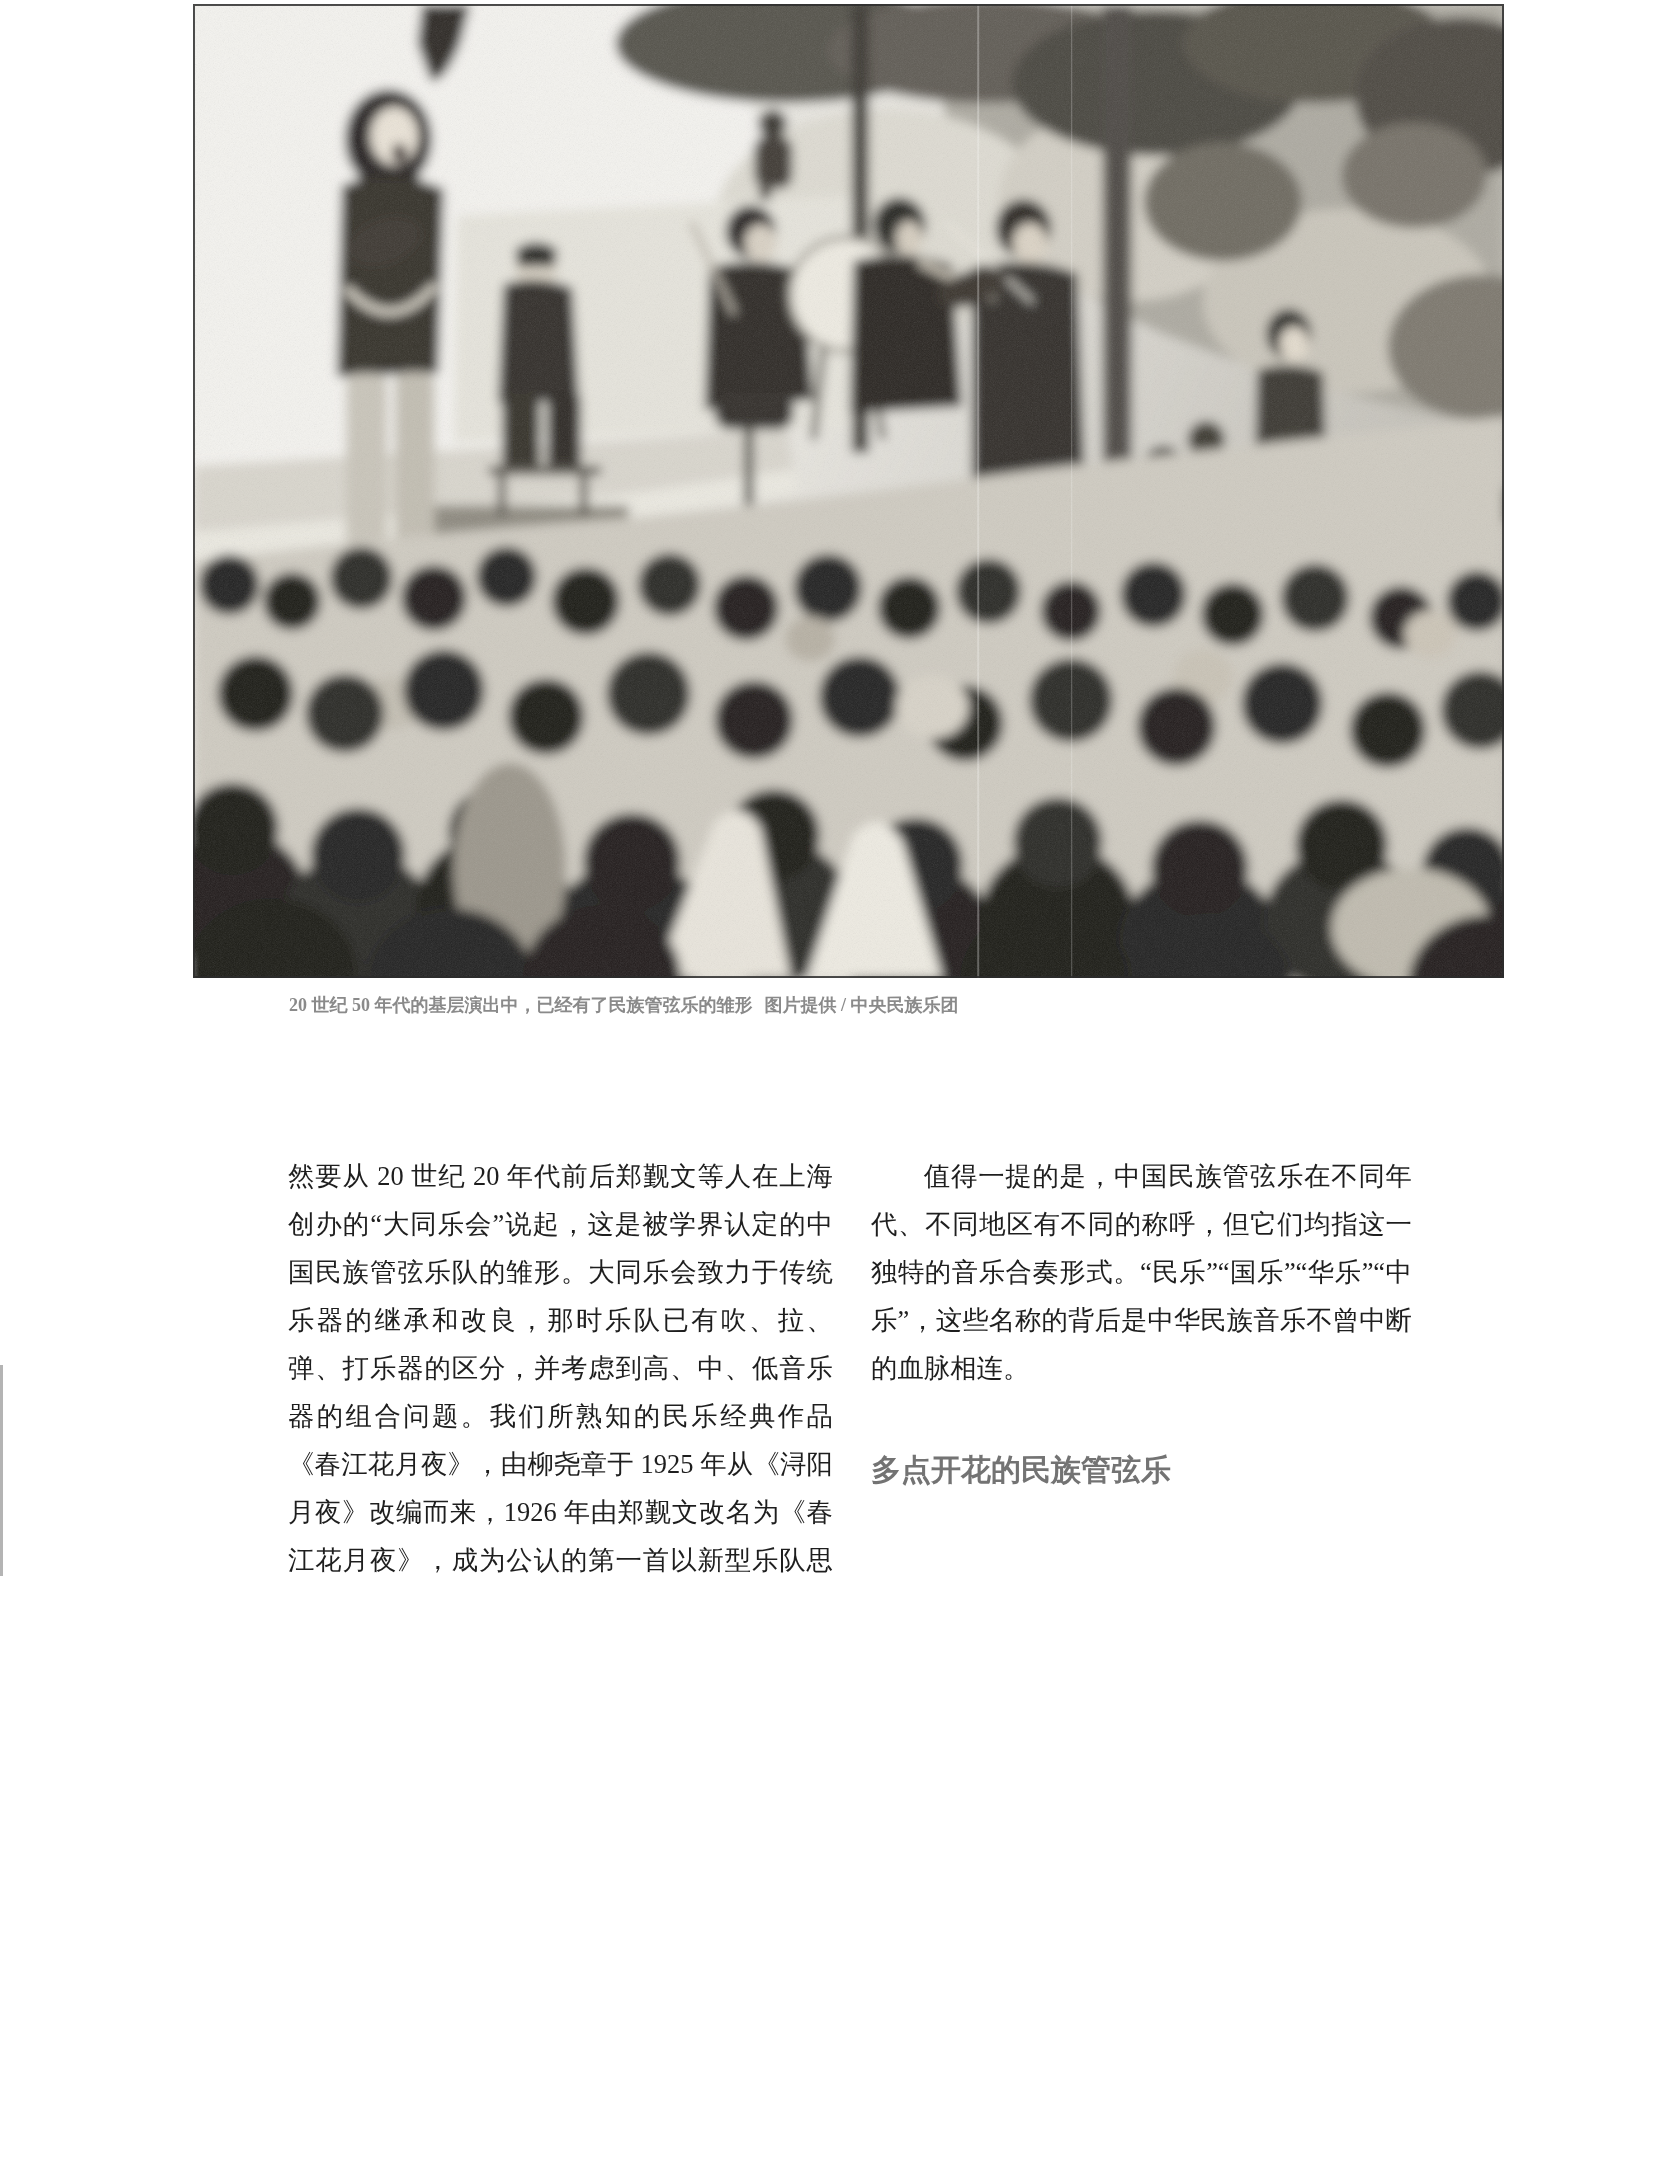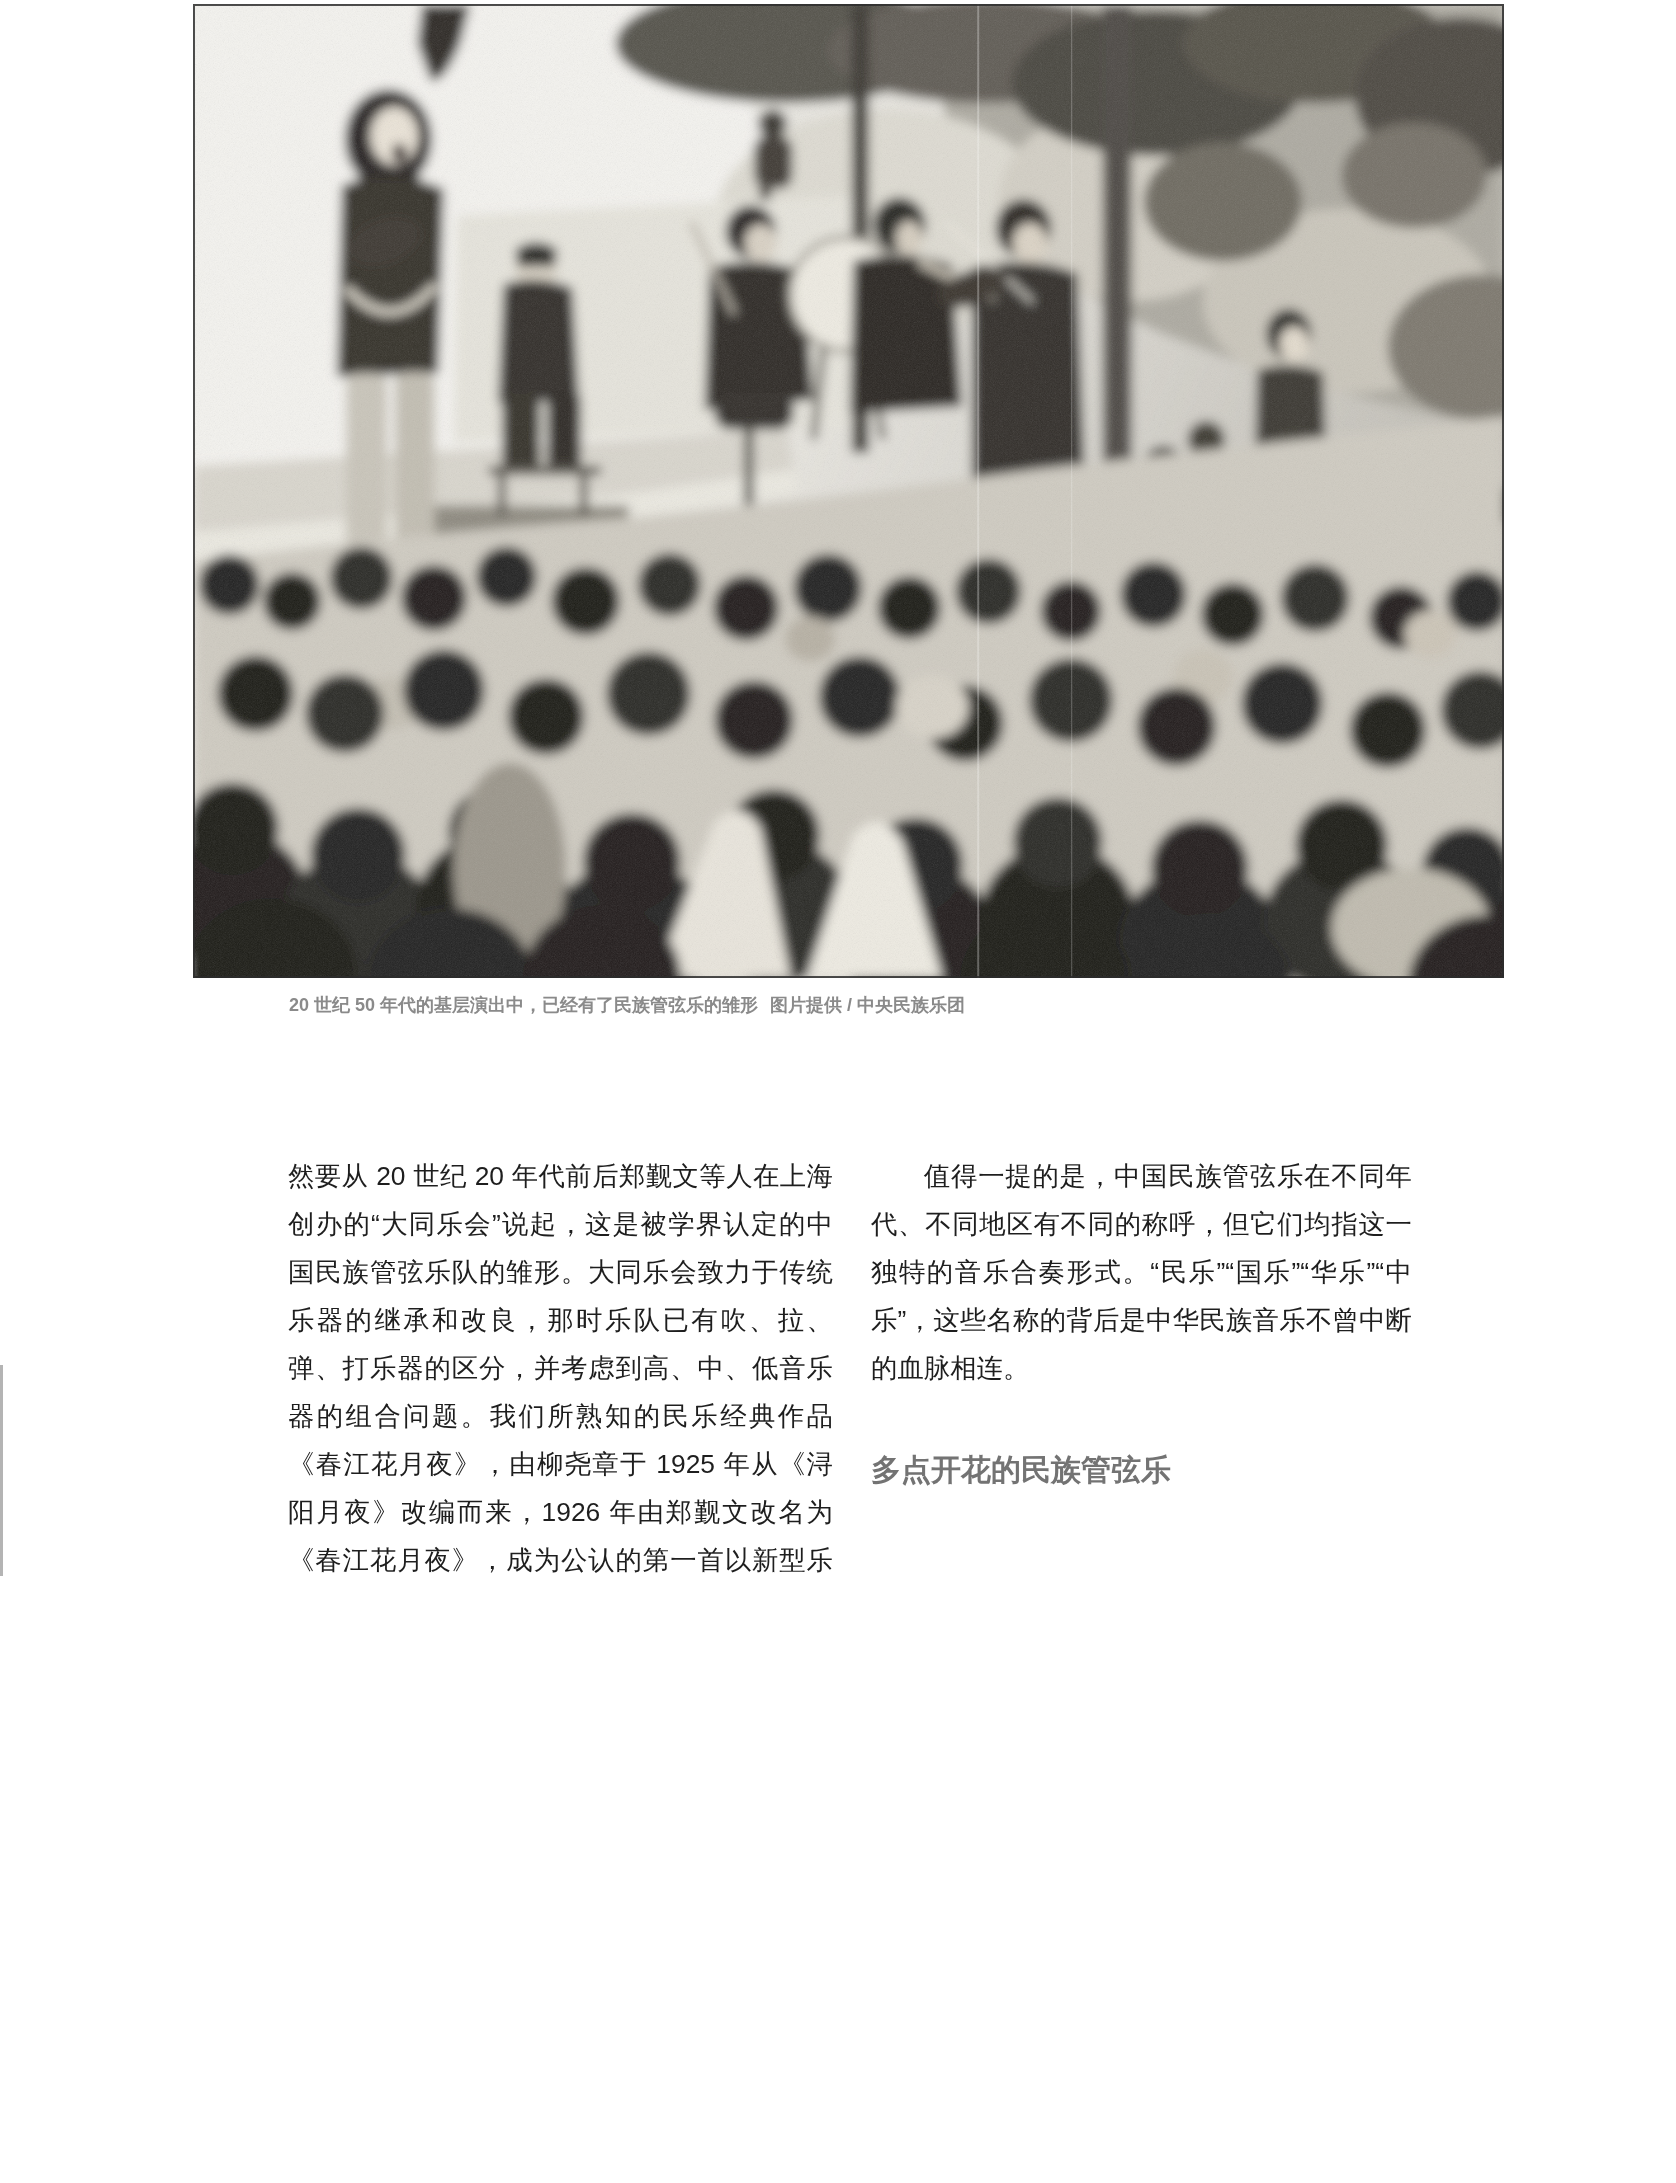--- a/index.html
+++ b/index.html
@@ -2,21 +2,21 @@
 <html style="font-size:10.6px"><head>
 <meta charset="utf-8">
 <style>
   html, body { margin: 0; padding: 0; background: #ffffff; }
   .page {
     position: relative;
     width: 1676px;
     height: 1576px;
     background: #ffffff;
     overflow: hidden;
-    font-family: Liberation Sans, sans-serif;
+    font-family: Liberation Serif, serif;
   }
 
   
   .photo {
     position: absolute;
     left: 193px;
     top: 4px;
     width: 1311px;
     height: 974px;
     margin: 0;

